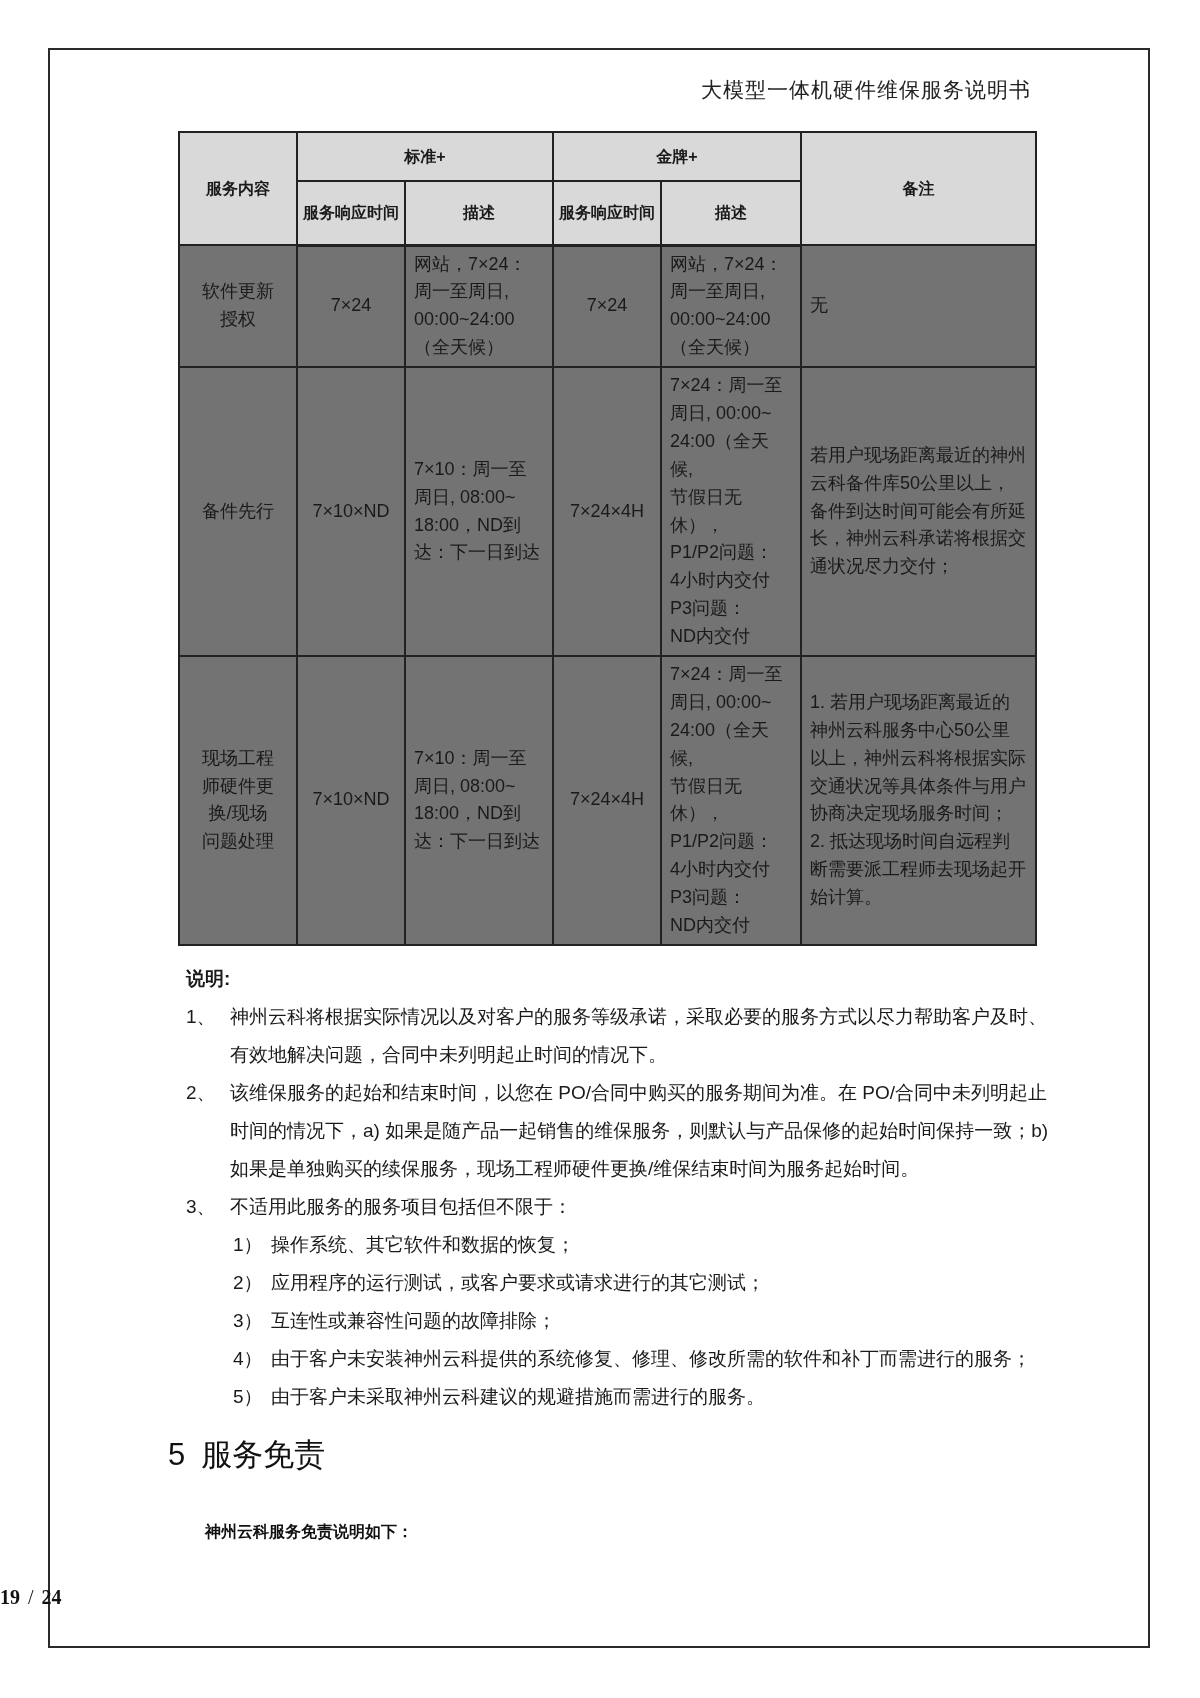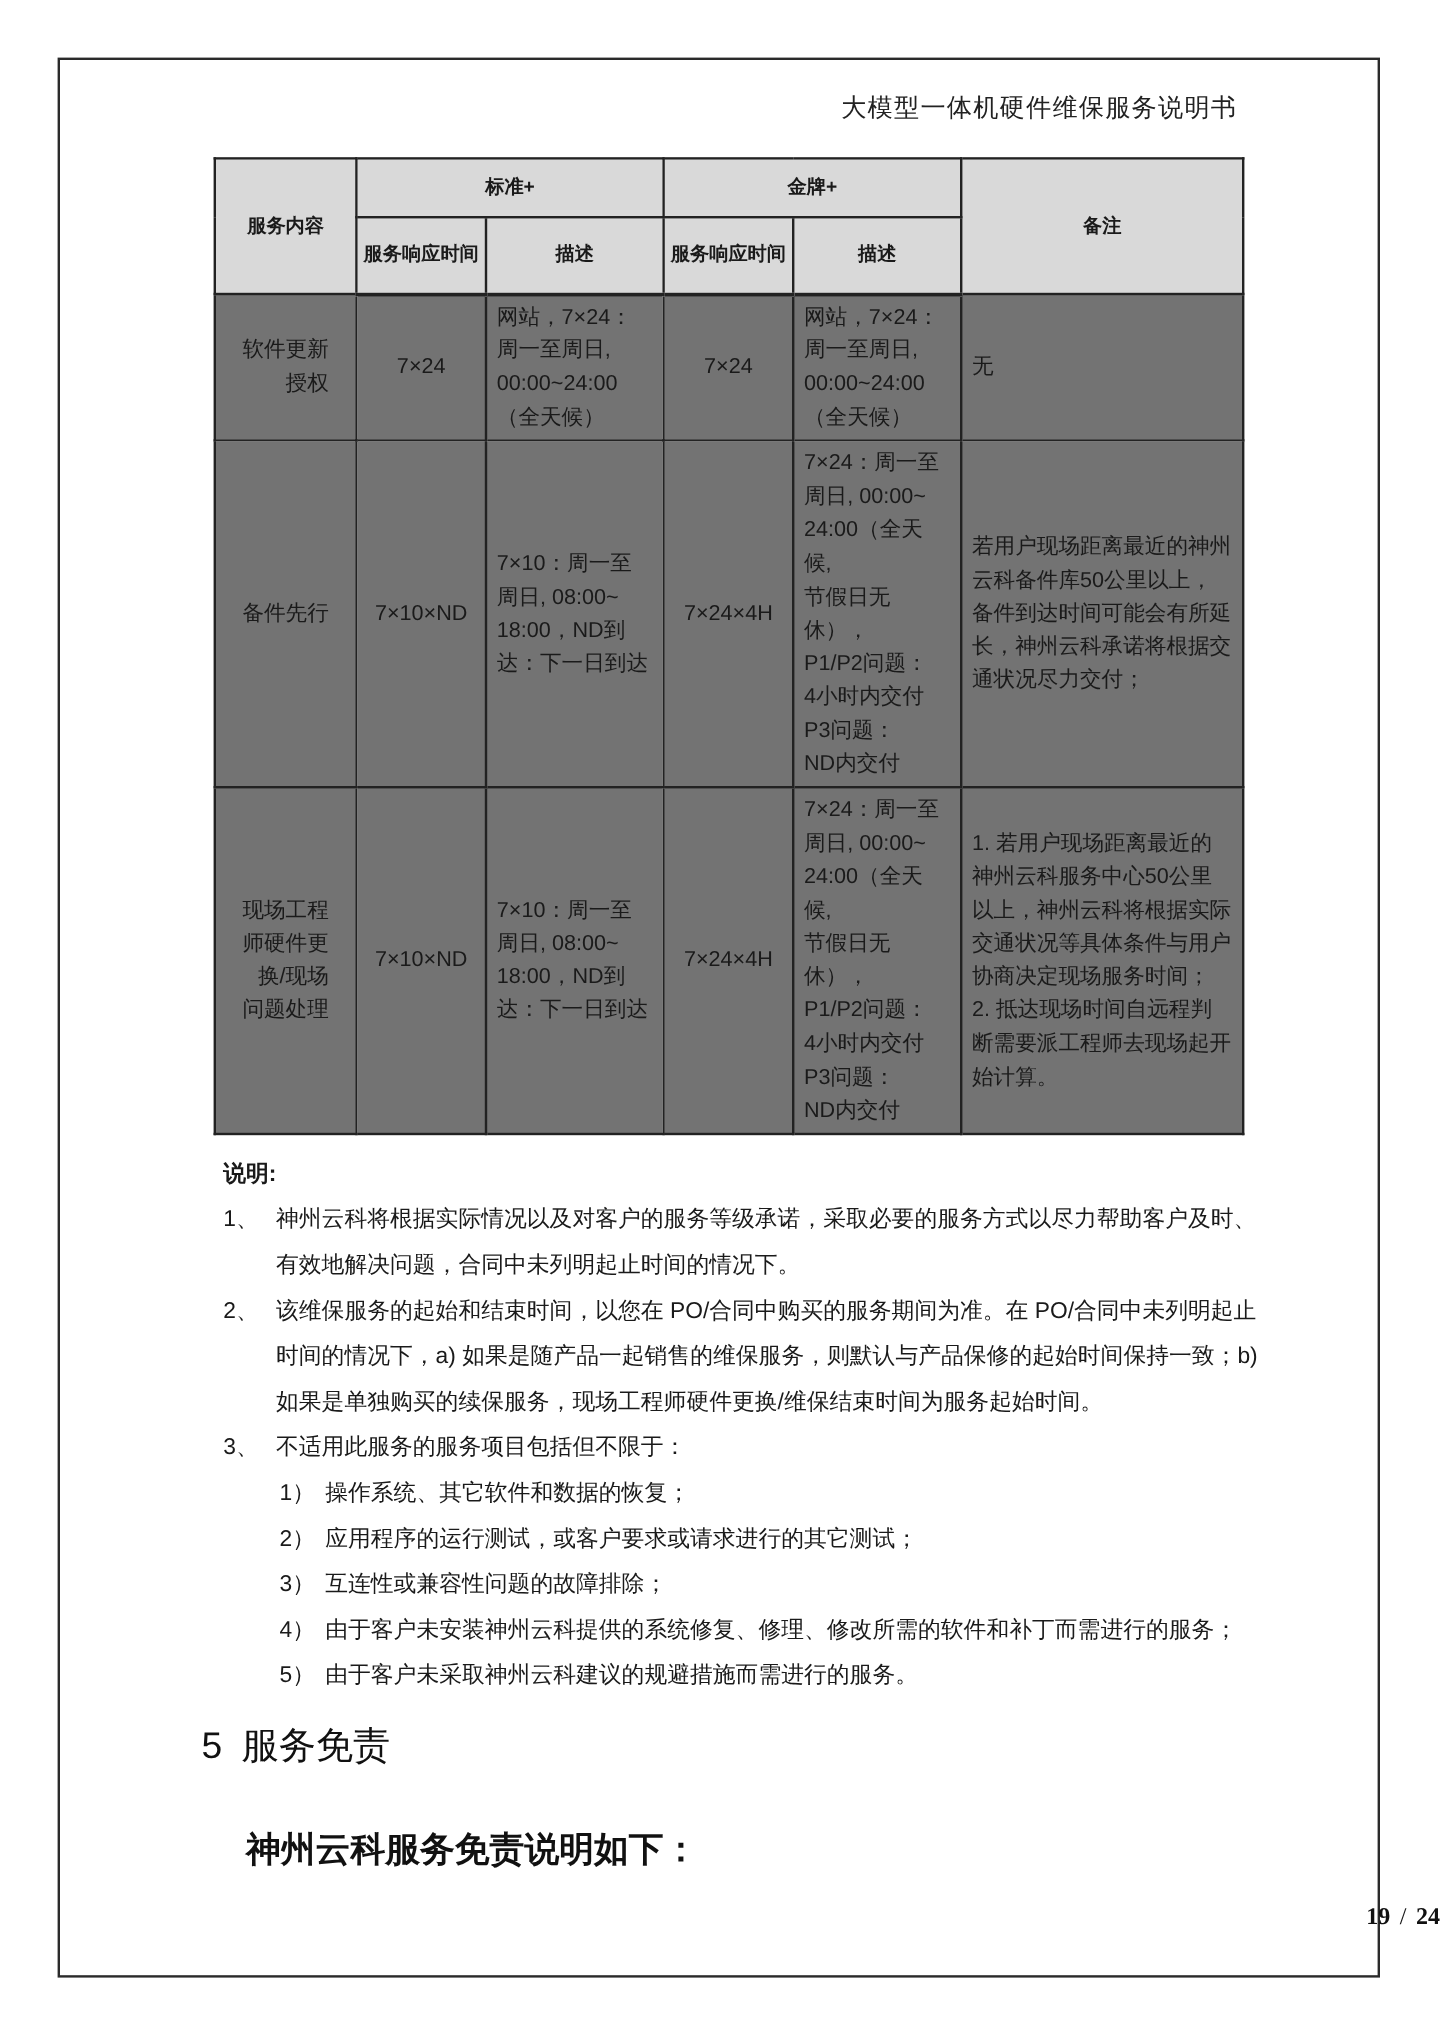--- a/index.html
+++ b/index.html
@@ -26,21 +26,21 @@
   .service-table th{
     background:#d9d9d9;font-size:16px;font-weight:bold;text-align:center;
     padding:2px 4px;line-height:1.6;
   }
   .tr-h2 th{border-bottom-width:3px;}
   .service-table td{
     background:#737373;font-size:18px;line-height:1.55;vertical-align:middle;
   }
   .tr-h1{height:49px;} .tr-h2{height:64px;}
   .tr-r1{height:118px;} .tr-r2{height:232px;} .tr-r3{height:263px;}
-  .cell-service{text-align:right;padding:4px 22px;}
+  .cell-service{text-align:center;padding:4px 22px;}
   .cell-resp{text-align:center;padding:2px;}
   .cell-desc{text-align:left;padding:4px 8px;white-space:pre-line;}
   .cell-remark{text-align:left;padding:6px 8px;white-space:pre-line;}
   
   .notes{
     position:absolute;left:186px;top:960px;width:868px;
     font-size:19px;line-height:38px;
   }
   .notes-title{font-weight:bold;}
   .note-item{display:flex;align-items:flex-start;}
@@ -49,25 +49,25 @@
   .note-subitem{display:flex;margin-left:47px;align-items:flex-start;}
   .sub-marker{width:38px;flex-shrink:0;}
   
   .section-heading{
     position:absolute;left:168px;top:1434px;
     font-size:31px;font-weight:normal;color:#111;
   }
   .section-number{margin-right:16px;}
   .section-subtitle{
     position:absolute;left:205px;top:1522px;
-    font-size:29px;font-weight:bold;color:#111;text-align:right;
+    font-size:16px;font-weight:bold;color:#111;text-align:right;
   }
   
   .page-footer{
-    position:absolute;top:1586px;left:0;width:1200px;text-align:right;
+    position:absolute;top:1586px;left:0;width:1200px;text-align:left;
     font-family:"Liberation Serif",serif;font-size:20px;font-weight:bold;color:#111;
   }
   .page-footer .sep{margin:0 8px;font-weight:normal;}
 </style>
 </head>
 <body>
 
 <div class="page-border"></div>
 
 <div class="doc-header">大模型一体机硬件维保服务说明书</div>

